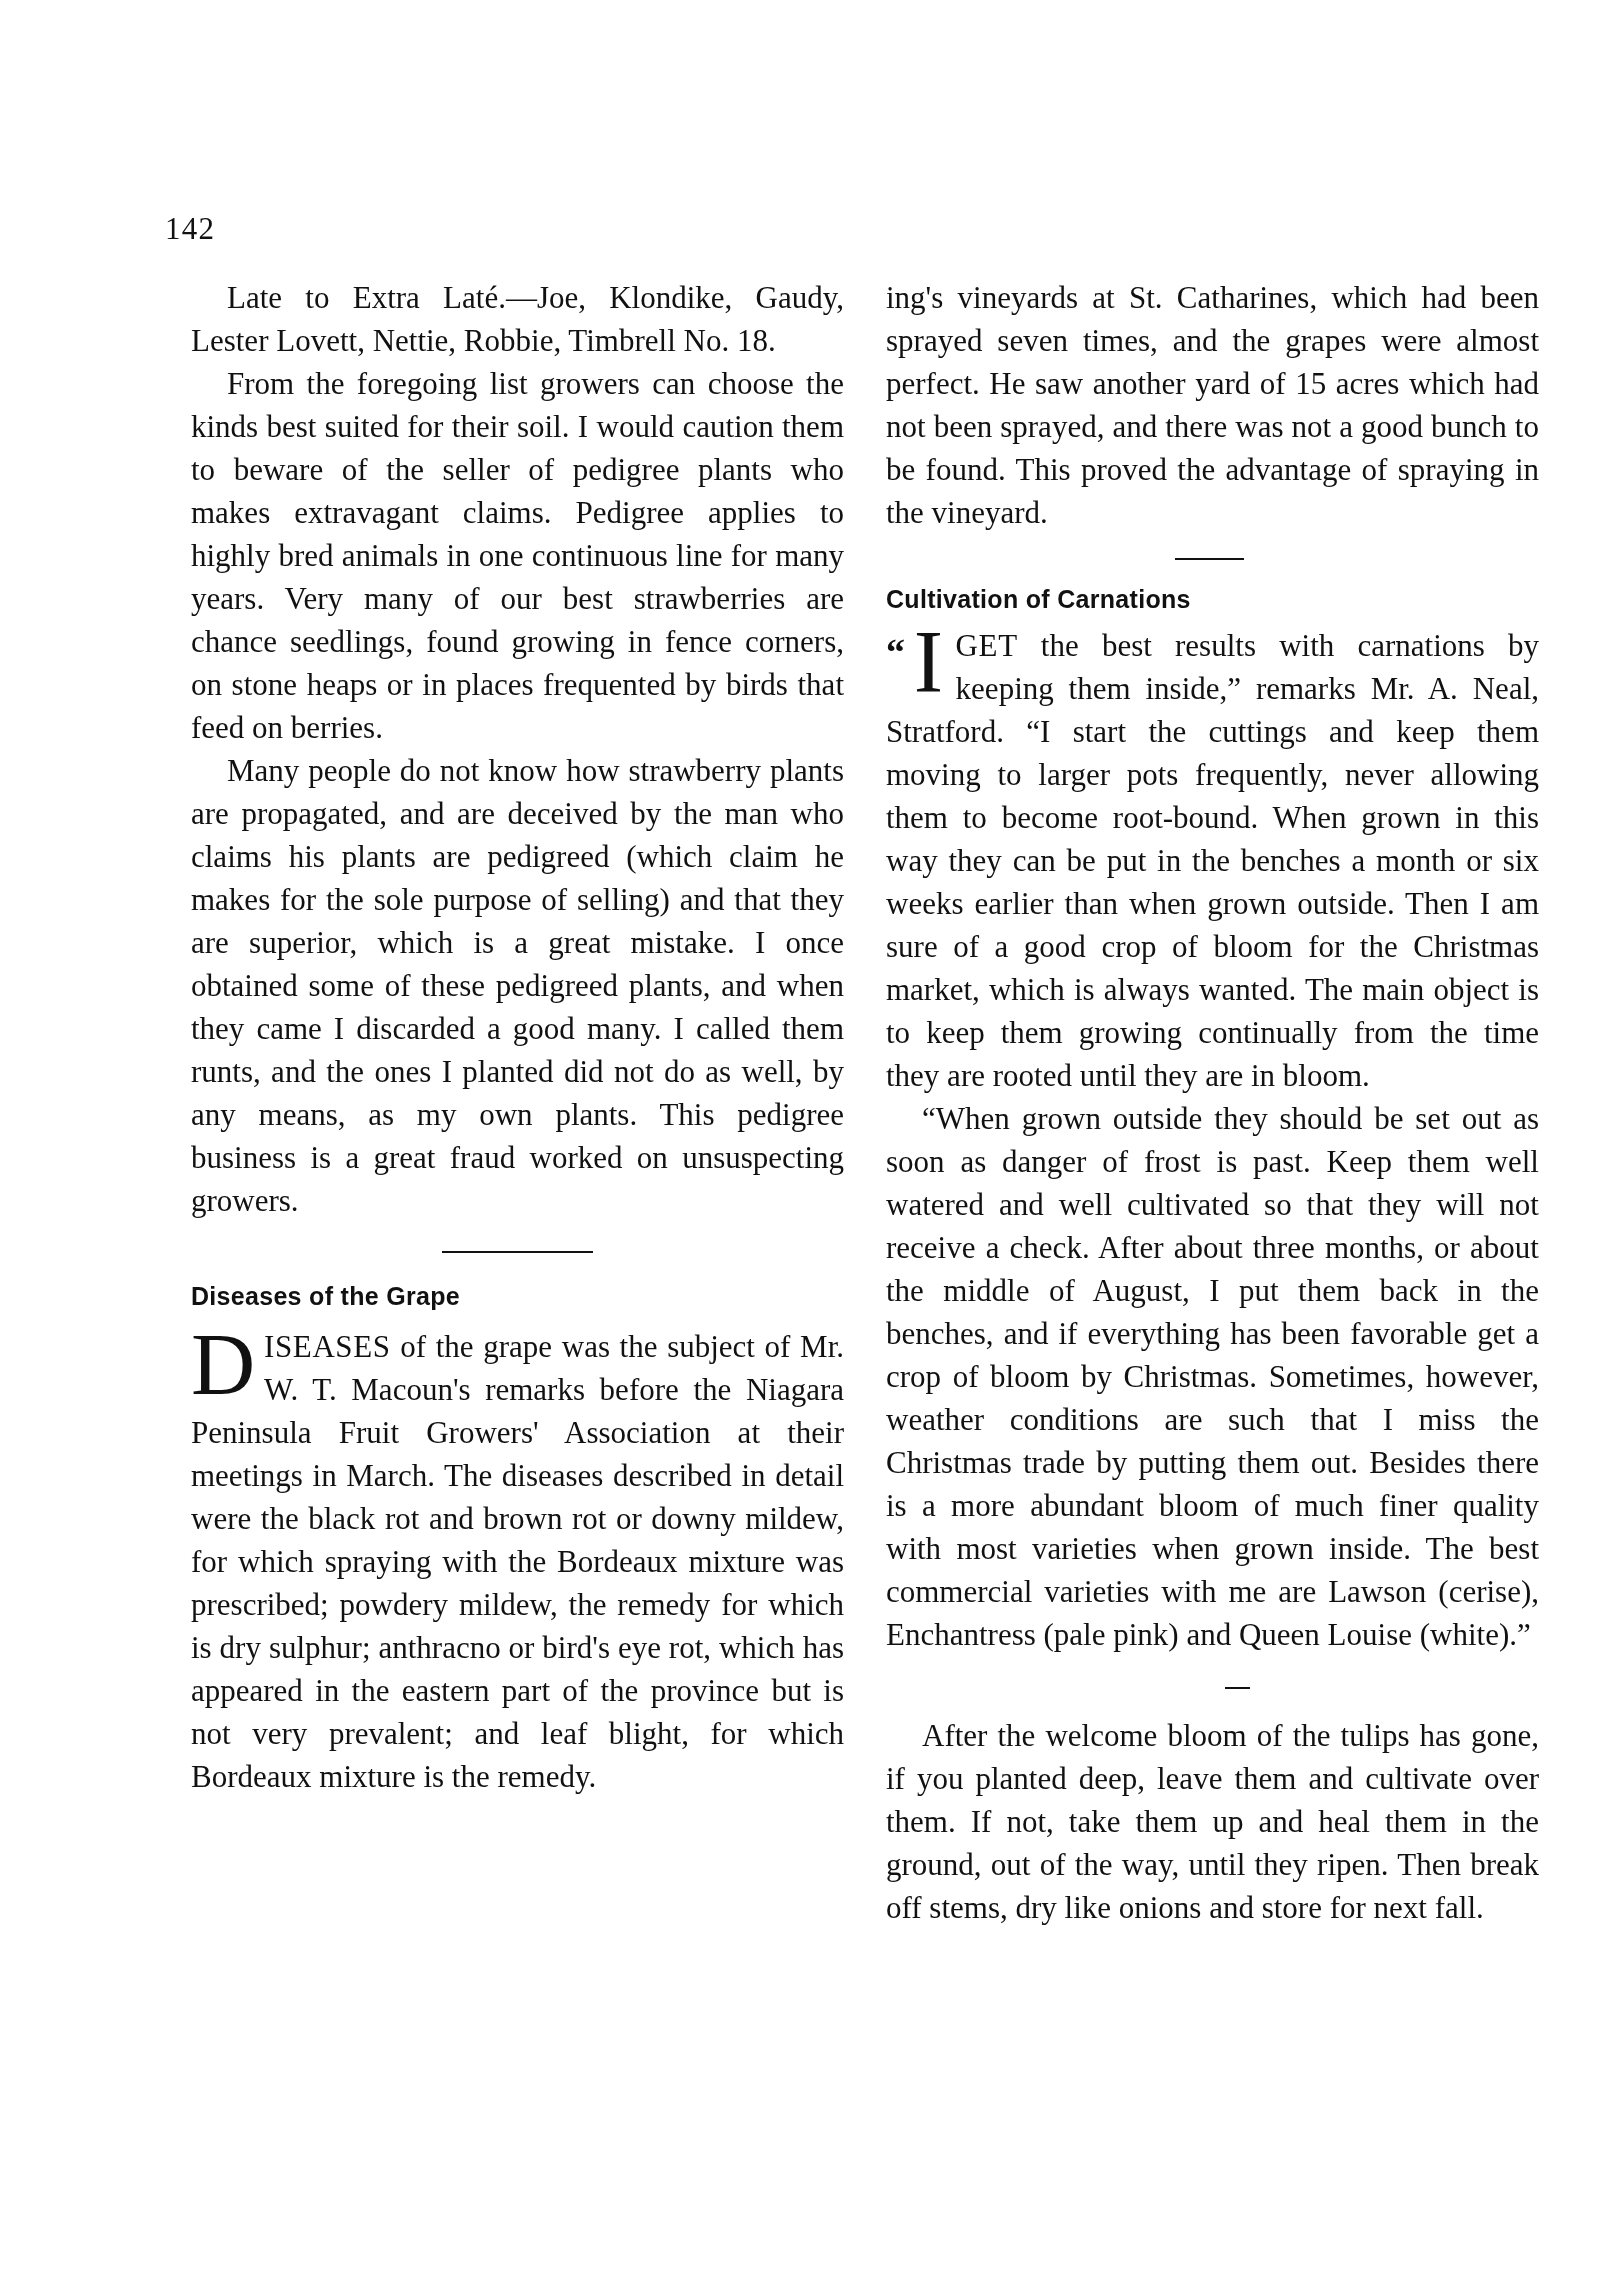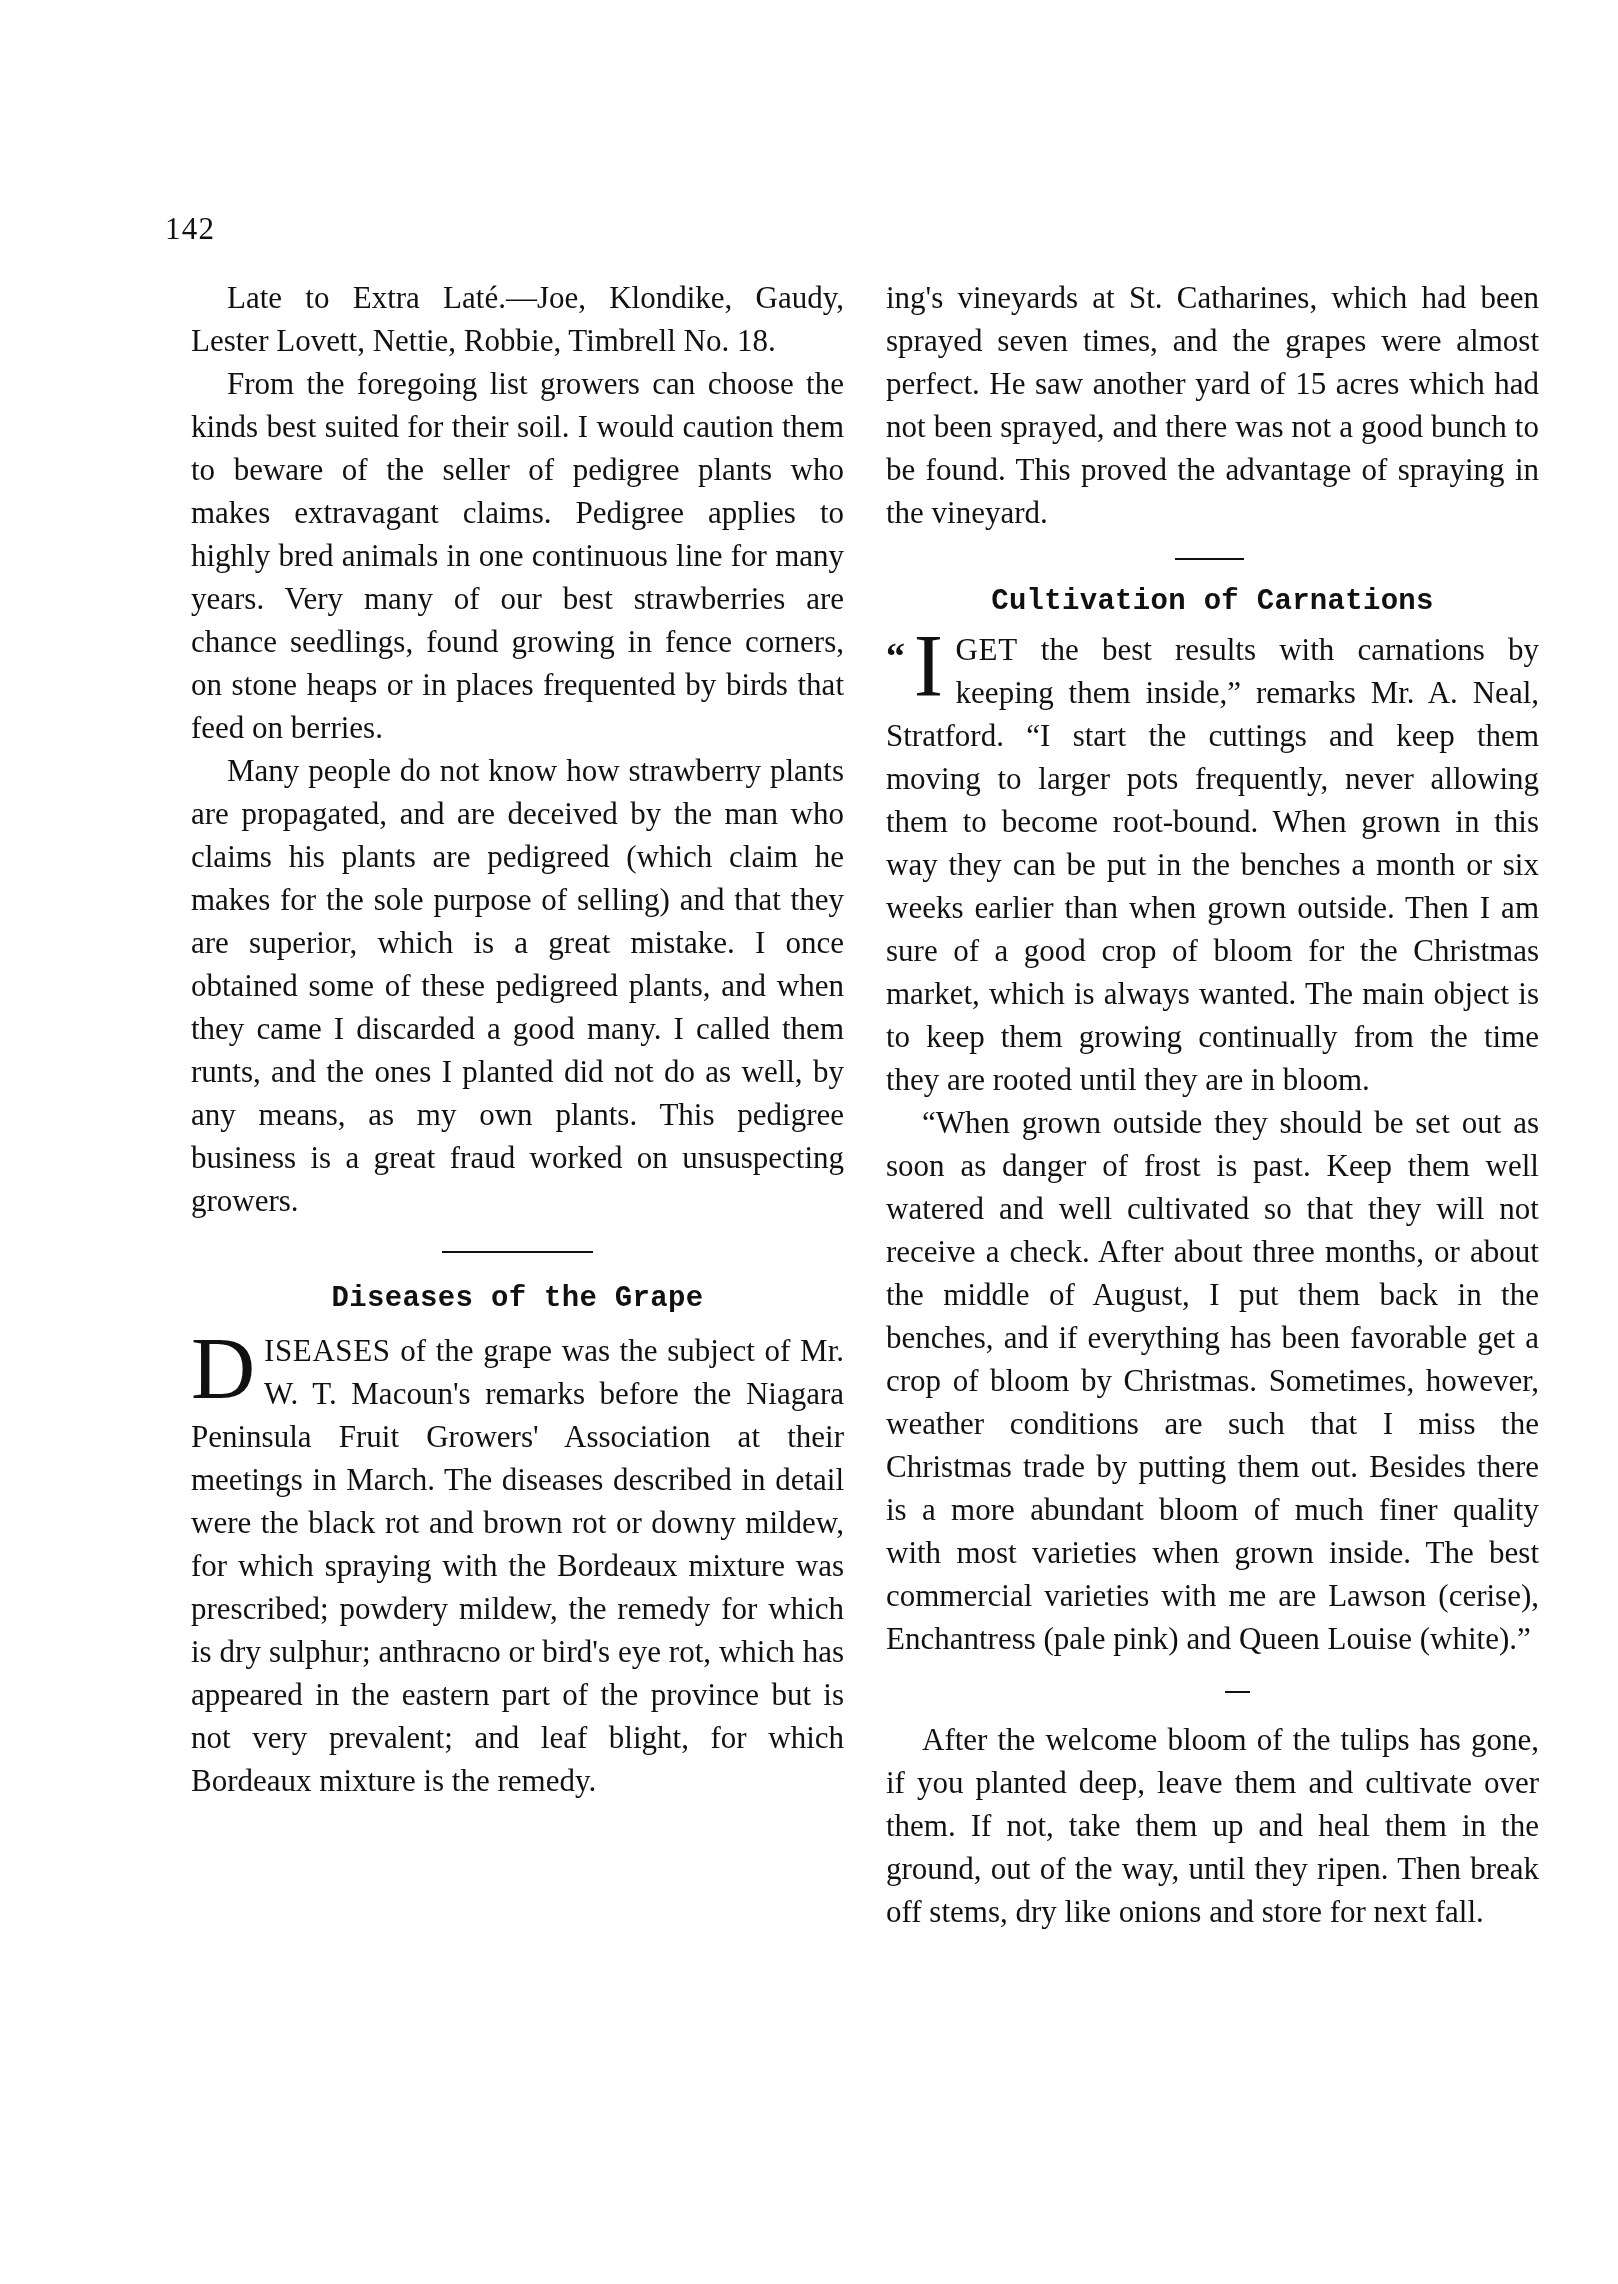--- a/index.html
+++ b/index.html
@@ -16,22 +16,22 @@
   .column { position: absolute; top: 276px; width: 662px; }
   .col-left { left: 191px; width: 653px; }
   .col-right { left: 886px; width: 653px; }
   p {
     margin: 0; font-size: 31px; line-height: 43px; text-align: justify;
     text-align-last: left;
   }
   p.indent { text-indent: 36px; }
   .divider { height: 0; border-top: 2.5px solid #111; margin: 0 auto; }
   .section-title {
-    font-family: Liberation Mono, monospace; font-weight: bold;
-    font-size: 29px; text-align: center; letter-spacing: 0.3px;
+    font-family: Liberation Sans, sans-serif; font-weight: bold;
+    font-size: 25px; letter-spacing: 0.3px;
   }
   .dropcap-para { position: relative; }
   .dropcap {
     float: left; font-size: 89px; line-height: 70px; margin: 3.8px 8.8px 0 0; font-weight: normal;
   }
   .dropcap-i { float: left; font-size: 88px; line-height: 70px; margin: 2.5px 12.5px 0 0; }
   .open-quote { float: left; font-size: 38px; line-height: 38px; margin: 8.8px 8.8px 0 0; font-weight: bold; }
   .caps { letter-spacing: 0.6px; margin-top: 33px; }
 </style>
 </head>

